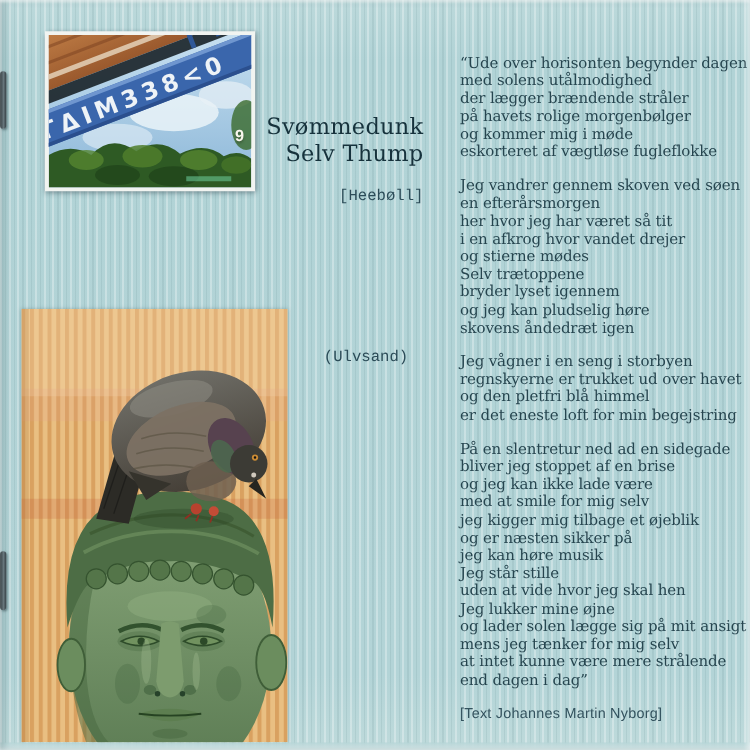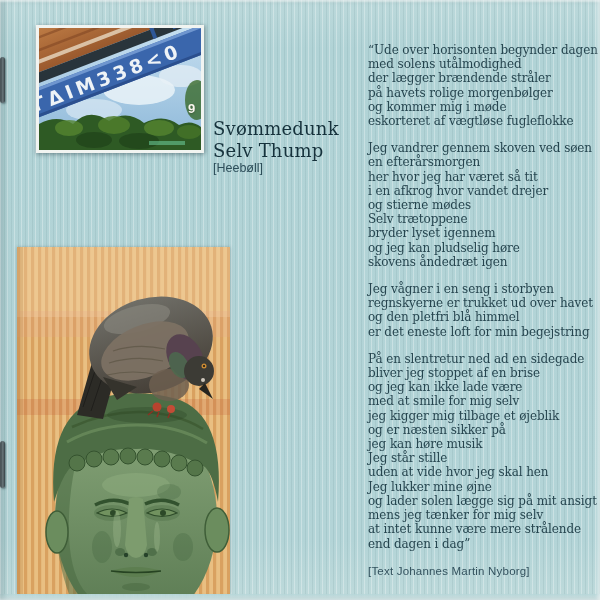--- a/index.html
+++ b/index.html
@@ -43,29 +43,29 @@
 
   
   .pigeon-photo{
     position:absolute;left:17px;top:247px;width:213px;height:347px;overflow:hidden;z-index:1;
     box-shadow:0 0 3px rgba(60,85,90,0.35);
   }
   .pigeon-photo svg{display:block;}
 
   
   .track-block{position:absolute;z-index:4;}
-  .track9{left:213px;top:118px;}
+  .track9{left:213px;top:91px;text-align:right;}
   .track10{left:259px;top:263px;}
   .track-title{
     font-family:"DejaVu Serif",serif;font-size:18px;line-height:21.5px;
     color:#16323c;letter-spacing:0.2px;white-space:nowrap;
   }
   .track-artist{
-    font-family:Liberation Sans, sans-serif;font-size:12.5px;line-height:15px;
-    color:#2c4c58;margin-top:0;white-space:nowrap;
+    font-family:Liberation Mono, monospace;font-size:12.5px;line-height:15px;
+    color:#2c4c58;margin-top:16px;white-space:nowrap;
   }
 
   
   .poem{position:absolute;left:368px;top:43px;width:236px;z-index:4;
     font-family:"DejaVu Serif",serif;font-size:12px;line-height:14.2px;
     color:#26454f;letter-spacing:-0.1px;}
   .stanza{margin:0 0 13px 0;}
   .pline{white-space:nowrap;}
   .poem-credit{
     font-family:"Liberation Sans",sans-serif;font-size:11.5px;line-height:14px;
@@ -214,20 +214,21 @@
         <path d="M188,136 L196,152 L182,142 Z" fill="#26251f"></path>
         <circle cx="140" cy="160" r="4.5" fill="#b8422e"></circle>
         <circle cx="154" cy="162" r="4" fill="#c44c36"></circle>
         <path d="M136,164 L131,168 M142,165 L140,170 M153,166 L151,171" stroke="#8f2f22" stroke-width="1.5"></path>
       </g>
     </svg>
     <div class="track-num num10">10</div>
   </div>
 
   <div class="track-block track10">
+    <div class="track-artist">(Ulvsand)</div>
   </div>
 
   <div class="poem">
     <div class="stanza">
       <div class="pline">“Ude over horisonten begynder dagen</div>
       <div class="pline">med solens utålmodighed</div>
       <div class="pline">der lægger brændende stråler</div>
       <div class="pline">på havets rolige morgenbølger</div>
       <div class="pline">og kommer mig i møde</div>
       <div class="pline">eskorteret af vægtløse fugleflokke</div>

